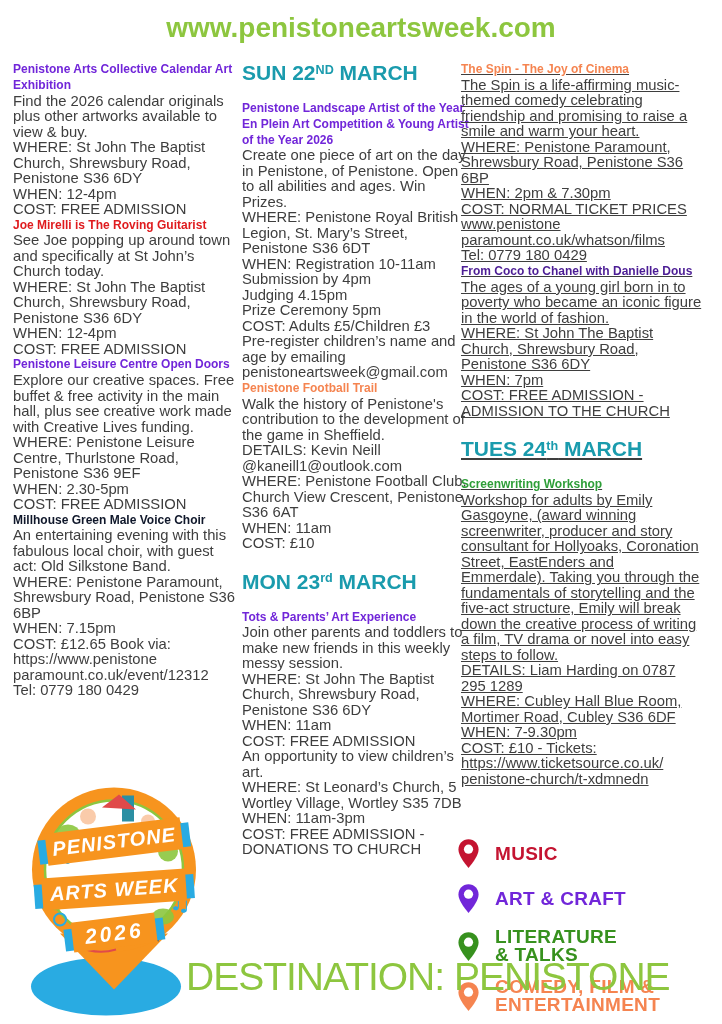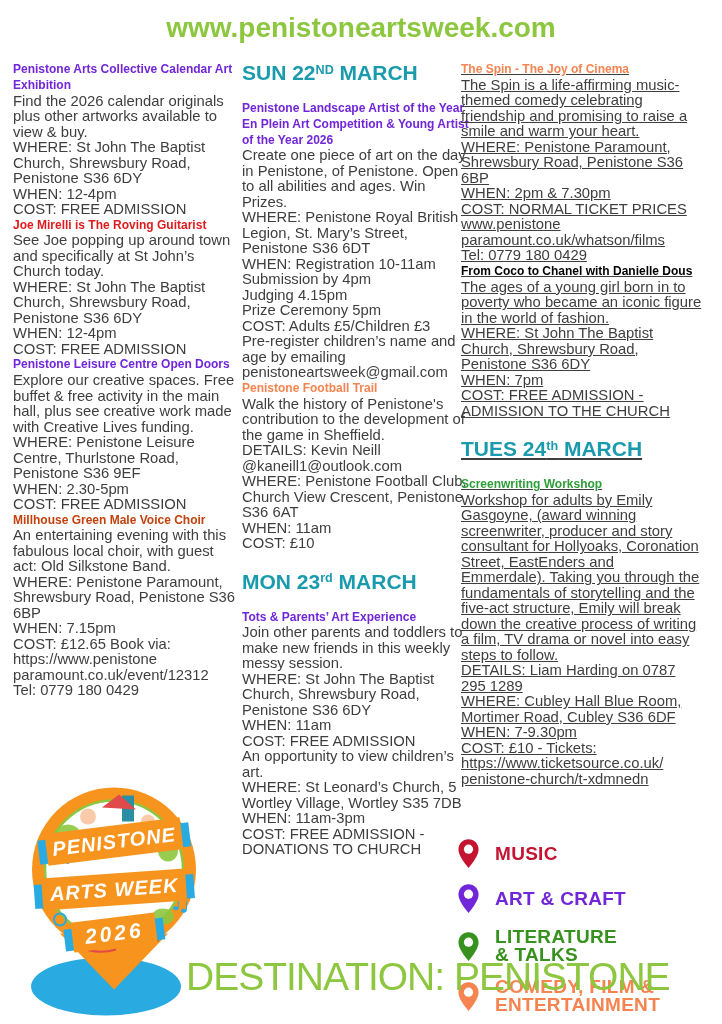--- a/index.html
+++ b/index.html
@@ -60,21 +60,21 @@
       <h3 class="etitle" style="color: rgb(223, 27, 30);">Joe Mirelli is The Roving Guitarist</h3>
       <div class="eline">See Joe popping up around town and specifically at St John’s Church today.</div>
       <div class="eline">WHERE: St John The Baptist Church, Shrewsbury Road, Penistone S36 6DY</div>
       <div class="eline">WHEN: 12-4pm</div>
       <div class="eline">COST: FREE ADMISSION</div>
       <h3 class="etitle" style="color: rgb(113, 38, 217);">Penistone Leisure Centre Open Doors</h3>
       <div class="eline">Explore our creative spaces. Free buffet &amp; free activity in the main hall, plus see creative work made with Creative Lives funding.</div>
       <div class="eline">WHERE: Penistone Leisure Centre, Thurlstone Road, Penistone S36 9EF</div>
       <div class="eline">WHEN: 2.30-5pm</div>
       <div class="eline">COST: FREE ADMISSION</div>
-      <h3 class="etitle" style="color: #c2410c;">Millhouse Green Male Voice Choir</h3>
+      <h3 class="etitle" style="color: #0f172a;">Millhouse Green Male Voice Choir</h3>
       <div class="eline">An entertaining evening with this fabulous local choir, with guest act: Old Silkstone Band.</div>
       <div class="eline">WHERE: Penistone Paramount, Shrewsbury Road, Penistone S36 6BP</div>
       <div class="eline">WHEN: 7.15pm</div>
       <div class="eline">COST: £12.65 Book via: https://www.penistone paramount.co.uk/event/12312</div>
       <div class="eline">Tel: 0779 180 0429</div>
     </div>
   <div class="col col-2">
       <h2 class="day"><span>SUN 22</span><sup>ND</sup><span> MARCH</span></h2>
       <h3 class="etitle" style="color: rgb(113, 38, 217);">Penistone Landscape Artist of the Year En Plein Art Competition &amp; Young Artist of the Year 2026</h3>
       <div class="eline">Create one piece of art on the day in Penistone, of Penistone. Open to all abilities and ages. Win Prizes.</div>
@@ -101,21 +101,21 @@
       <div class="eline">WHEN: 11am-3pm</div>
       <div class="eline">COST: FREE ADMISSION - DONATIONS TO CHURCH</div>
     </div>
   <div class="col col-3">
       <h3 class="etitle" style="color: rgb(245, 132, 80);">The Spin - The Joy of Cinema</h3>
       <div class="eline">The Spin is a life-affirming music-themed comedy celebrating friendship and promising to raise a smile and warm your heart.</div>
       <div class="eline">WHERE: Penistone Paramount, Shrewsbury Road, Penistone S36 6BP</div>
       <div class="eline">WHEN: 2pm &amp; 7.30pm</div>
       <div class="eline">COST: NORMAL TICKET PRICES www.penistone paramount.co.uk/whatson/films</div>
       <div class="eline">Tel: 0779 180 0429</div>
-      <h3 class="etitle" style="color: #000000;">From Coco to Chanel with Danielle Dous</h3>
+      <h3 class="etitle" style="color: #4c1d95;">From Coco to Chanel with Danielle Dous</h3>
       <div class="eline">The ages of a young girl born in to poverty who became an iconic figure in the world of fashion.</div>
       <div class="eline">WHERE: St John The Baptist Church, Shrewsbury Road, Penistone S36 6DY</div>
       <div class="eline">WHEN: 7pm</div>
       <div class="eline">COST: FREE ADMISSION - ADMISSION TO THE CHURCH</div>
       <h2 class="day"><span>TUES 24</span><sup>th</sup><span> MARCH</span></h2>
       <h3 class="etitle" style="color: rgb(46, 158, 56);">Screenwriting Workshop</h3>
       <div class="eline">Workshop for adults by Emily Gasgoyne, (award winning screenwriter, producer and story consultant for Hollyoaks, Coronation Street, EastEnders and Emmerdale). Taking you through the fundamentals of storytelling and the five-act structure, Emily will break down the creative process of writing a film, TV drama or novel into easy steps to follow.</div>
       <div class="eline">DETAILS: Liam Harding on 0787 295 1289</div>
       <div class="eline">WHERE: Cubley Hall Blue Room, Mortimer Road, Cubley S36 6DF</div>
       <div class="eline">WHEN: 7-9.30pm</div>

